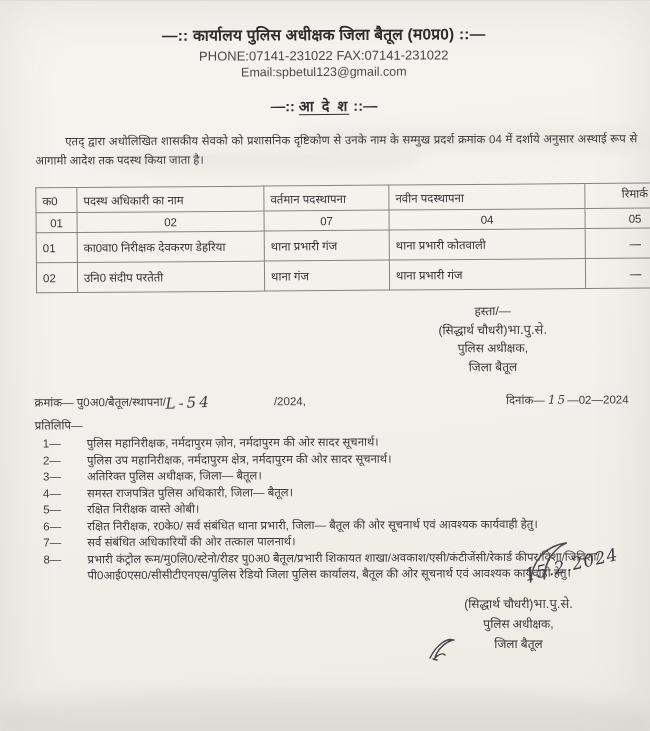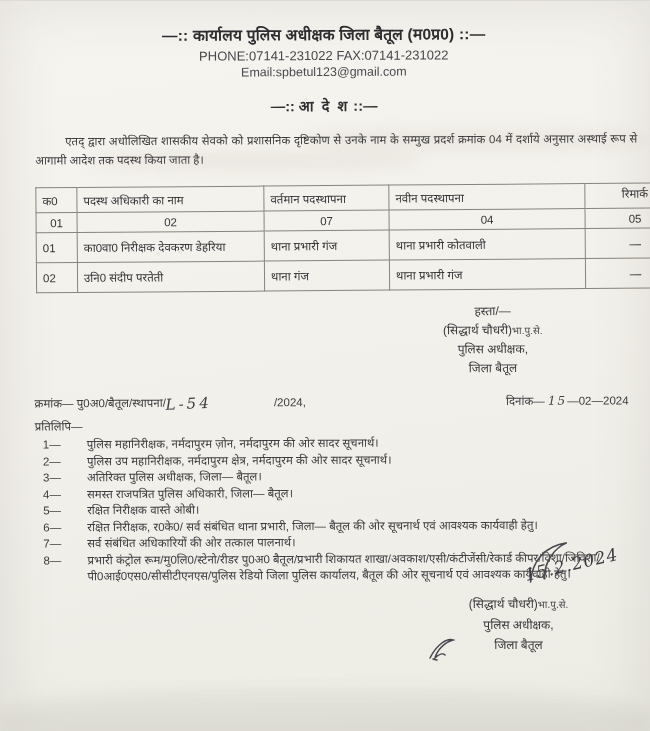--- a/index.html
+++ b/index.html
@@ -15,21 +15,21 @@
   }
   .content { transform:rotate(-0.3deg); }
 
   
   .letterhead { text-align:center; padding-top:22px; }
   .office-title { font-size:15.5px; font-weight:bold; color:#2d2c2e; letter-spacing:0.2px; }
   .phone-line  { font-size:13px; color:#474648; margin-top:3px; }
   .email-line  { font-size:12.5px; color:#4a494b; margin-top:2px; }
 
   .order-heading { text-align:center; margin-top:16px; font-size:14.5px; font-weight:bold; color:#2f2e30; }
-  .order-heading .underlined { text-underline-offset:3px; letter-spacing:2px; }
+  .order-heading .underlined { text-decoration:underline; text-underline-offset:3px; letter-spacing:2px; }
 
   .intro {
     margin:16px 12px 0 36px;
     font-size:11.5px; line-height:19px;
     text-align:justify; text-indent:30px;
     color:#3b3a3c;
   }
 
   
   table.transfer-table {
@@ -55,21 +55,21 @@
   .col-current { width:112px; }
   .col-new { width:183px; }
   .col-remark { width:87px; text-align:center; }
   .head-remark { vertical-align:top !important; }
 
   
   .sig-top {
     width:205px; margin:12px 55px 0 auto;
     text-align:center; font-size:12px; line-height:18.5px; color:#39383a;
   }
-  .service { font-size:10px; color:#4a494b; }
+  .service { font-size:13px; color:#4a494b; }
 
   .ref-row {
     display:flex; justify-content:space-between; align-items:baseline;
     margin:14px 22px 0 34px; font-size:11.5px; color:#3b3a3c;
   }
   .hand { font-family:"DejaVu Serif","Liberation Serif",serif; font-style:italic; color:#404045; }
   .hand-number { display:inline-block; width:108px; font-size:15px; letter-spacing:3px; transform:rotate(-2deg) translateY(1px); }
   .hand-day { font-size:12px; letter-spacing:2px; }
 
   .copy-label { margin:7px 0 0 34px; font-size:11.5px; color:#3b3a3c; }

